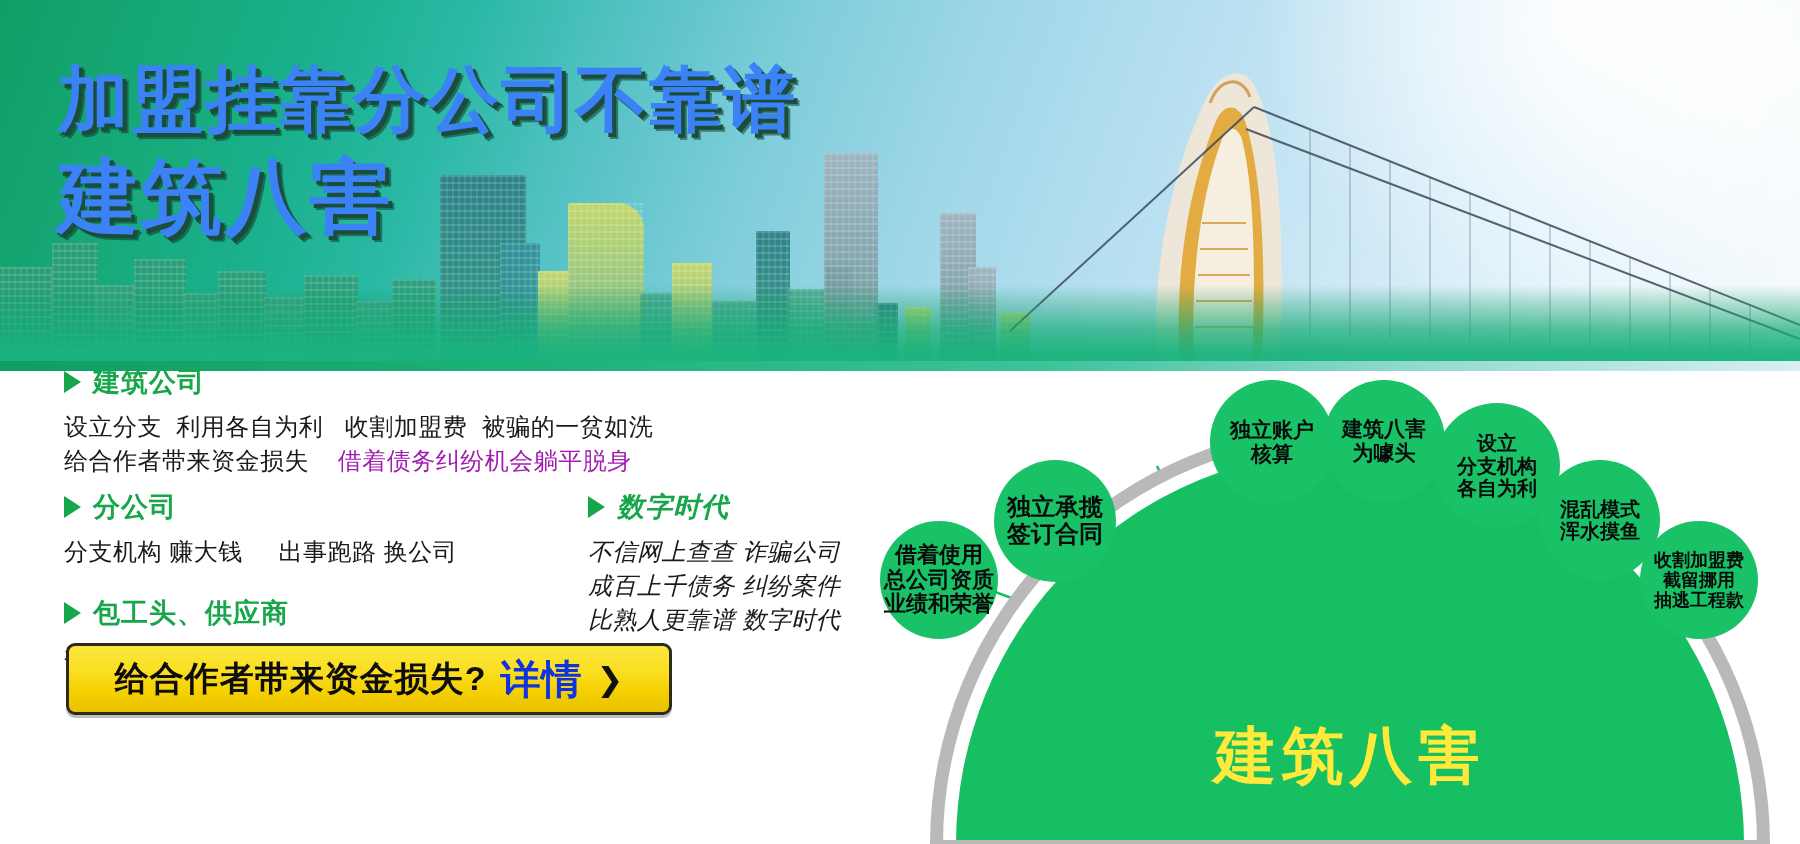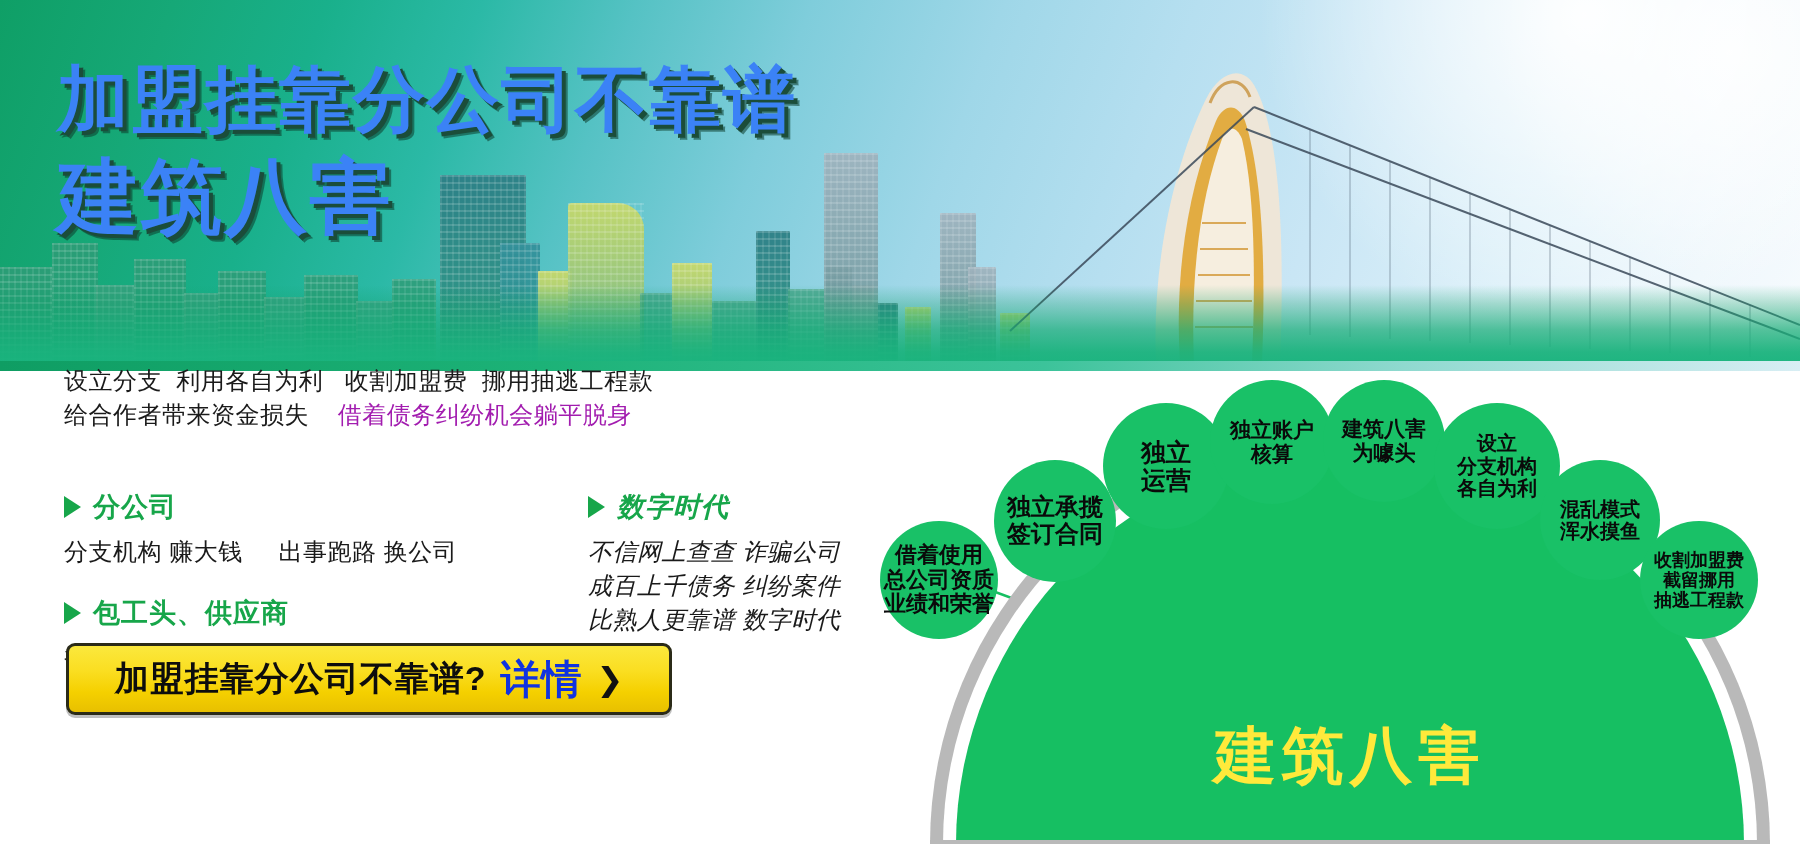--- a/index.html
+++ b/index.html
@@ -224,21 +224,25 @@
 
     <div class="hero-title">
       <div class="hero-line hero-l1">加盟挂靠分公司不靠谱</div>
       <div class="hero-line hero-l2">建筑八害</div>
     </div>
   </div>
 
   <div class="left">
 
     <div class="sec s1">
-      <div class="sec-line">设立分支  利用各自为利   收割加盟费  挪用抽逃工程款</div>
+      <div class="sec-head">
+        <div class="tri"></div>
+        <div class="sec-title">建筑公司</div>
+      </div>
+      <div class="sec-line">设立分支  利用各自为利   收割加盟费  被骗的一贫如洗</div>
       <div class="sec-line"><span>给合作者带来资金损失</span><span>&nbsp;&nbsp;&nbsp;&nbsp;</span><span class="hl">借着债务纠纷机会躺平脱身</span></div>
     </div>
 
     <div class="sec s2">
       <div class="sec-head">
         <div class="tri"></div>
         <div class="sec-title">分公司</div>
       </div>
       <div class="sec-line">分支机构 赚大钱     出事跑路 换公司</div>
     </div>
@@ -255,21 +259,21 @@
       <div class="sec-head">
         <div class="tri"></div>
         <div class="sec-title">数字时代</div>
       </div>
       <div class="sec-line">不信网上查查 诈骗公司</div>
       <div class="sec-line">成百上千债务 纠纷案件</div>
       <div class="sec-line">比熟人更靠谱 数字时代</div>
     </div>
 
     <div class="cta">
-      <span class="cta-main">加盟挂靠分公司不靠谱?</span>
+      <span class="cta-main">给合作者带来资金损失?</span>
       <span class="cta-more">详情</span>
       <span class="cta-chev">❯</span>
     </div>
   </div>
 
   <div class="diagram">
 
     <svg class="links">
       <g stroke="#16bf62" stroke-width="2.5" fill="none">
         <line x1="60" y1="208" x2="196" y2="258"></line>
@@ -299,26 +303,20 @@
       </div>
     </div>
 
     <div class="bub" style="left:94px;top:89px;width:122px;height:122px;font-size:24px;">
       <div>
         <span>独立承揽</span>
         <span>签订合同</span>
       </div>
     </div>
 
-    <div class="bub" style="left:203px;top:32px;width:126px;height:126px;font-size:25px;">
-      <div>
-        <span>独立</span>
-        <span>运营</span>
-      </div>
-    </div>
 
     <div class="bub" style="left:310px;top:9px;width:124px;height:124px;font-size:21px;">
       <div>
         <span>独立账户</span>
         <span>核算</span>
       </div>
     </div>
 
     <div class="bub" style="left:423px;top:9px;width:122px;height:122px;font-size:21px;">
       <div>

